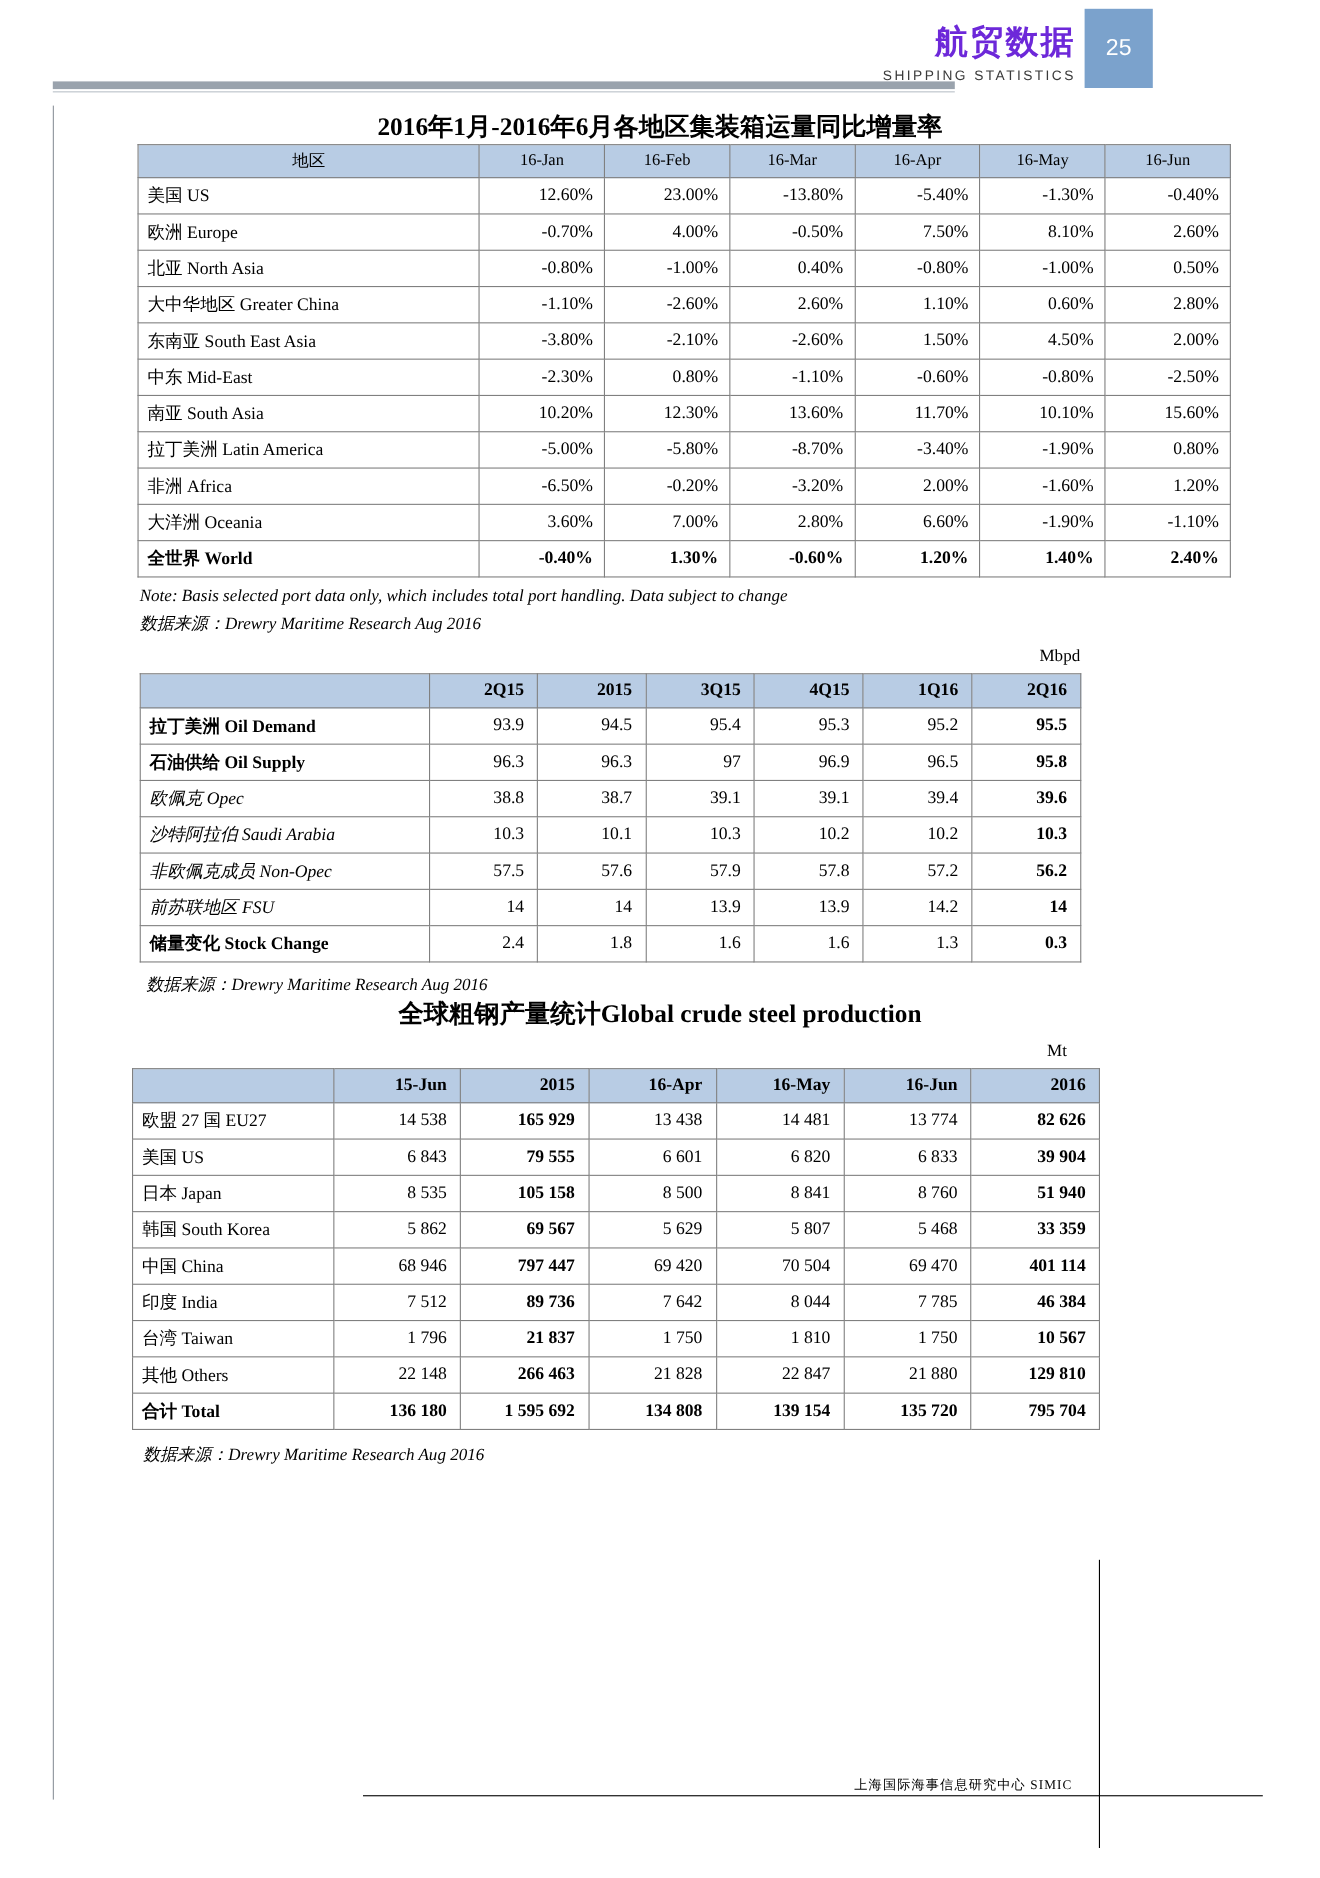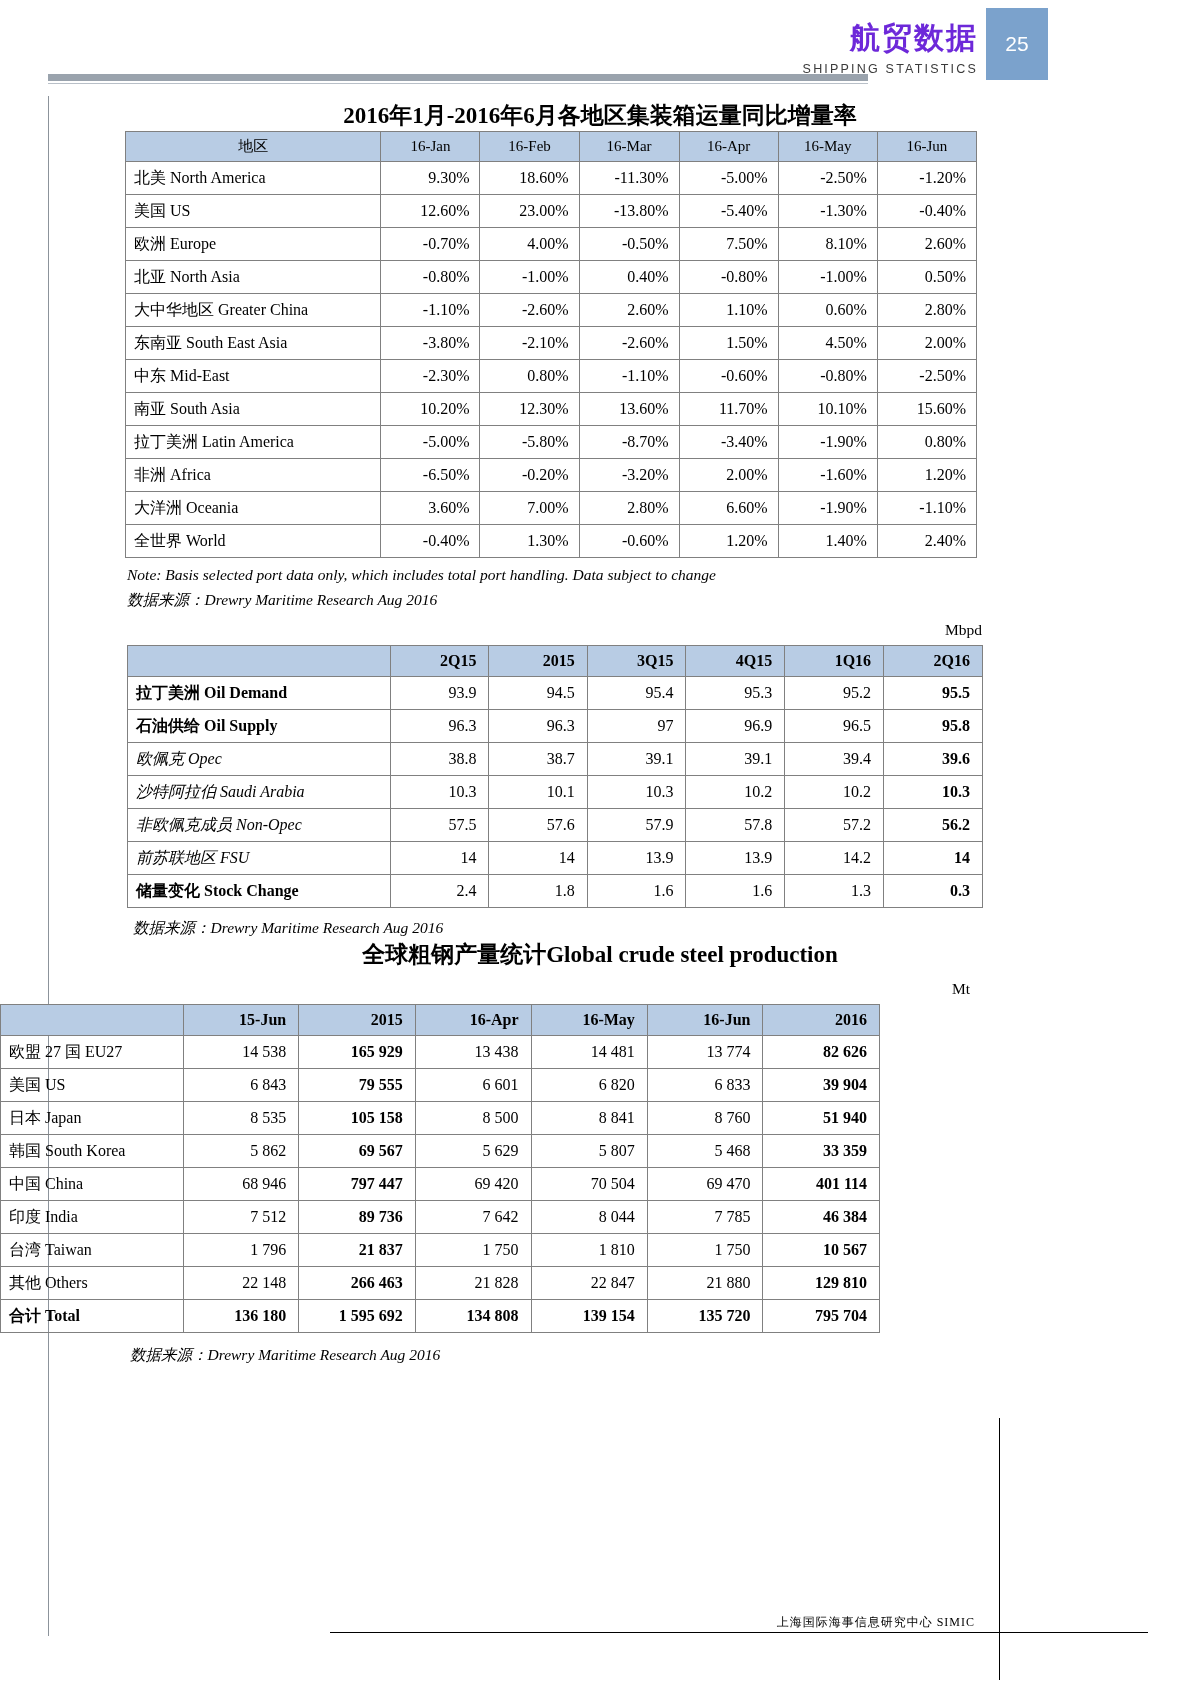--- a/index.html
+++ b/index.html
@@ -98,39 +98,39 @@
   table {
     border-collapse: collapse;
     font-family: "Liberation Serif", serif;
   }
   table td, table th {
     border: 1px solid #808080;
     padding: 0;
     font-weight: normal;
   }
   #table-container-rates { width: 918px; margin-left: 125px; }
-  #table-rates { width: 852px; font-size: 16px; }
+  #table-rates { width: 994px; font-size: 16px; }
   #table-rates thead td {
     background: #b8cce4;
     text-align: center;
     height: 29px;
     font-size: 15px;
   }
   #table-rates tbody td { height: 32px; }
   #table-rates td.region {
     text-align: left;
     padding-left: 8px;
     font-size: 16px;
   }
   #table-rates td.num {
     text-align: right;
     padding-right: 10px;
     font-size: 16px;
   }
-  #table-rates tr.total-row td { font-weight: normal; }
+  #table-rates tr.total-row td { font-weight: bold; }
 
   .note {
     font-style: italic;
     font-size: 15.5px;
     margin-left: 127px;
     margin-top: 8px;
     font-family: "Liberation Serif", serif;
   }
   .source {
     font-style: italic;
@@ -170,21 +170,21 @@
   }
   #table-oil td.num {
     text-align: right;
     padding-right: 12px;
   }
   #table-oil td.num.last { font-weight: bold; }
   #table-oil tr.b td.label { font-weight: bold; }
   #table-oil tr.i td.label { font-style: italic; }
 
   
-  #table-container-steel { width: 880px; }
+  #table-container-steel { width: 880px; margin-left: 120px; }
   #table-steel { width: 880px; font-size: 16px; }
   #table-steel thead td {
     background: #b8cce4;
     height: 30px;
     text-align: right;
     padding-right: 12px;
     font-weight: bold;
     font-size: 16px;
   }
   #table-steel tbody td { height: 32px; }
@@ -265,29 +265,20 @@
           <td style="width:288px">地区</td>
           <td style="width:105px">16-Jan</td>
           <td style="width:105px">16-Feb</td>
           <td style="width:105px">16-Mar</td>
           <td style="width:105px">16-Apr</td>
           <td style="width:105px">16-May</td>
           <td style="width:105px">16-Jun</td>
         </tr>
       </thead>
       <tbody>
-          <tr>
-            <td class="region">北美 North America</td>
-            <td class="num">9.30%</td>
-            <td class="num">18.60%</td>
-            <td class="num">-11.30%</td>
-            <td class="num">-5.00%</td>
-            <td class="num">-2.50%</td>
-            <td class="num">-1.20%</td>
-          </tr>
           <tr>
             <td class="region">美国 US</td>
             <td class="num">12.60%</td>
             <td class="num">23.00%</td>
             <td class="num">-13.80%</td>
             <td class="num">-5.40%</td>
             <td class="num">-1.30%</td>
             <td class="num">-0.40%</td>
           </tr>
           <tr>

